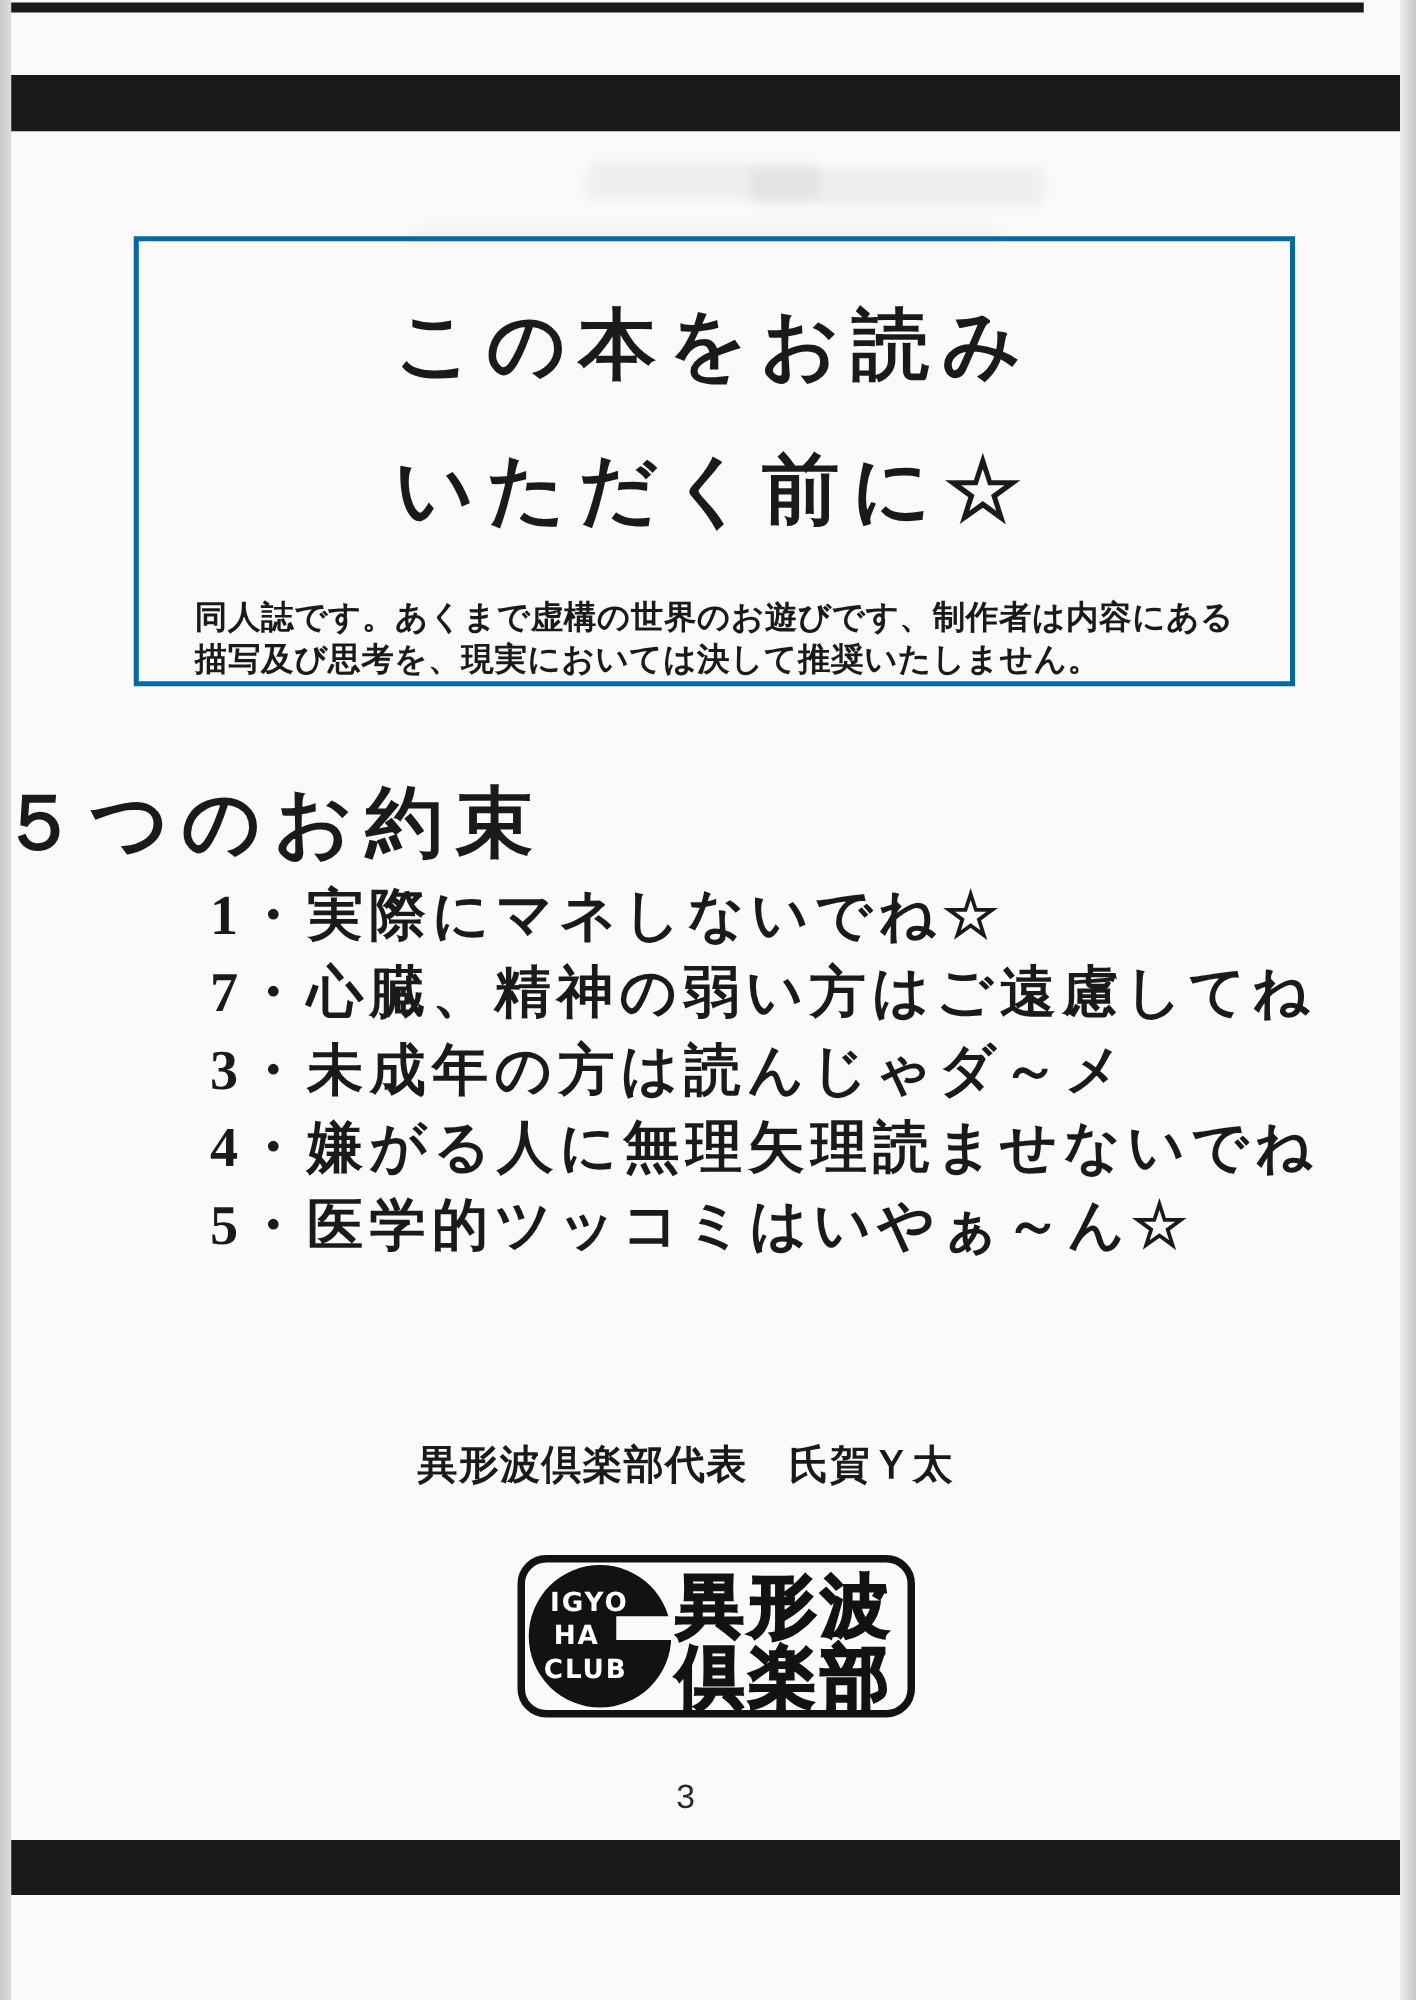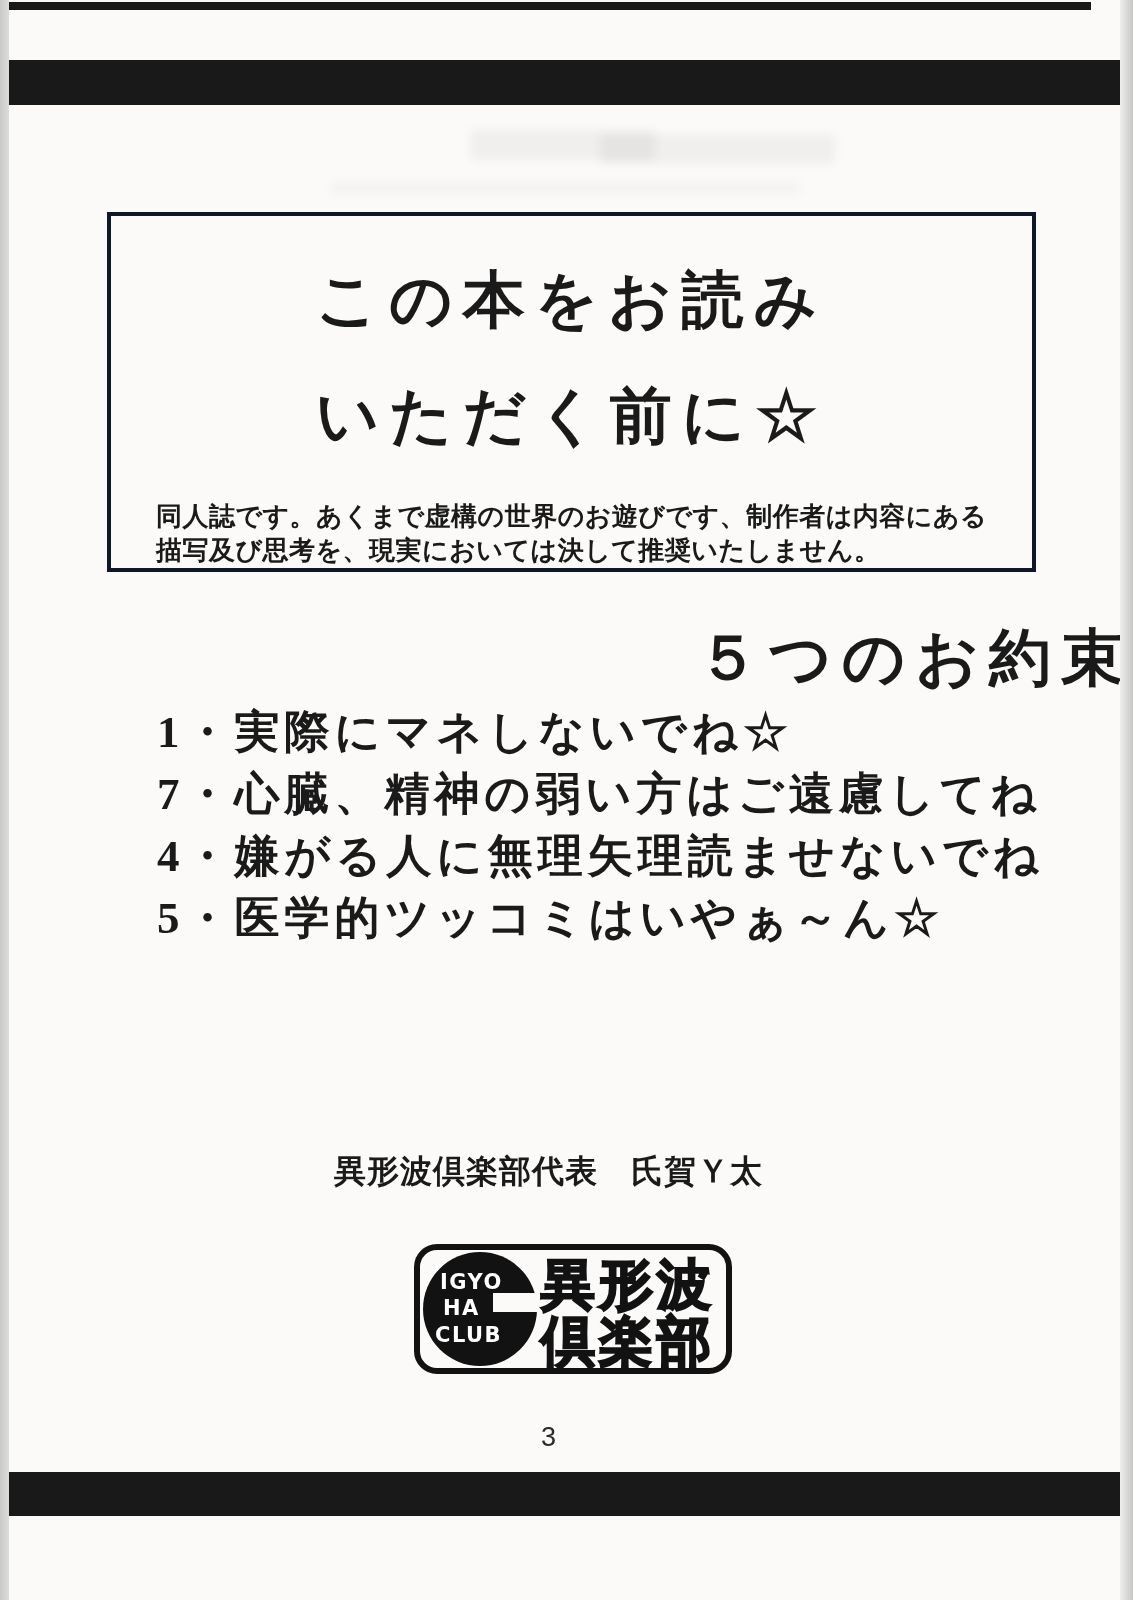--- a/index.html
+++ b/index.html
@@ -21,42 +21,42 @@
   .bar-top-thin{left:8px;top:2px;width:1083px;height:8px;}
   .bar-top-thick{left:7px;top:60px;width:1115px;height:45px;}
   .bar-bottom{left:5px;top:1472px;width:1128px;height:44px;}
   
   .ghost{position:absolute;background:rgba(40,40,40,0.05);filter:blur(4px);border-radius:4px;}
   .ghost-a{left:470px;top:130px;width:185px;height:30px;}
   .ghost-b{left:600px;top:134px;width:235px;height:30px;}
   .ghost-c{left:330px;top:182px;width:470px;height:13px;background:rgba(40,40,40,0.03);}
   
   .notice-box{
-    position:absolute;left:107px;top:212px;width:921px;height:352px;
-    border:4px solid #0f172a;
+    position:absolute;left:107px;top:189px;width:921px;height:352px;
+    border:4px solid #0369a1;
   }
   .notice-title{
     margin-top:26px;text-align:center;
     font-size:62px;line-height:116px;font-weight:600;
     letter-spacing:10px;white-space:nowrap;
   }
   .notice-body{
     width:fit-content;margin:26px auto 0 auto;
     font-size:26px;line-height:34px;font-weight:700;
     letter-spacing:0.5px;
   }
   .notice-body div{white-space:nowrap;}
   
   .promises-heading{
     position:absolute;left:0;top:616px;width:1133px;
-    text-align:right;font-size:62px;font-weight:600;
+    text-align:left;font-size:62px;font-weight:600;
     letter-spacing:10px;white-space:nowrap;
   }
   .promises-list{
-    position:absolute;left:157px;top:701px;
+    position:absolute;left:168px;top:701px;
     font-size:45px;line-height:62px;font-weight:600;
     letter-spacing:5px;
   }
   .promise-item{white-space:nowrap;}
   
   .credit-line{
     position:absolute;left:0;top:1150px;width:1097px;
     text-align:center;font-size:32px;font-weight:700;
     letter-spacing:1px;white-space:nowrap;
   }
@@ -100,20 +100,21 @@
       <div>同人誌です。あくまで虚構の世界のお遊びです、制作者は内容にある</div>
       <div>描写及び思考を、現実においては決して推奨いたしません。</div>
     </div>
   </div>
 
   <div class="promises-heading">５つのお約束</div>
 
   <div class="promises-list">
     <div class="promise-item">1・実際にマネしないでね☆</div>
     <div class="promise-item">7・心臓、精神の弱い方はご遠慮してね</div>
+    <div class="promise-item">3・未成年の方は読んじゃダ～メ</div>
     <div class="promise-item">4・嫌がる人に無理矢理読ませないでね</div>
     <div class="promise-item">5・医学的ツッコミはいやぁ～ん☆</div>
   </div>
 
   <div class="credit-line">異形波倶楽部代表　氏賀Ｙ太</div>
 
   <div class="club-logo">
     <svg viewBox="0 0 320 132" xmlns="http://www.w3.org/2000/svg">
       <rect x="4" y="4" width="312" height="124" rx="20" ry="20" fill="none" stroke="#121212" stroke-width="6"></rect>
       <circle cx="67" cy="66" r="57" fill="#121212"></circle>

